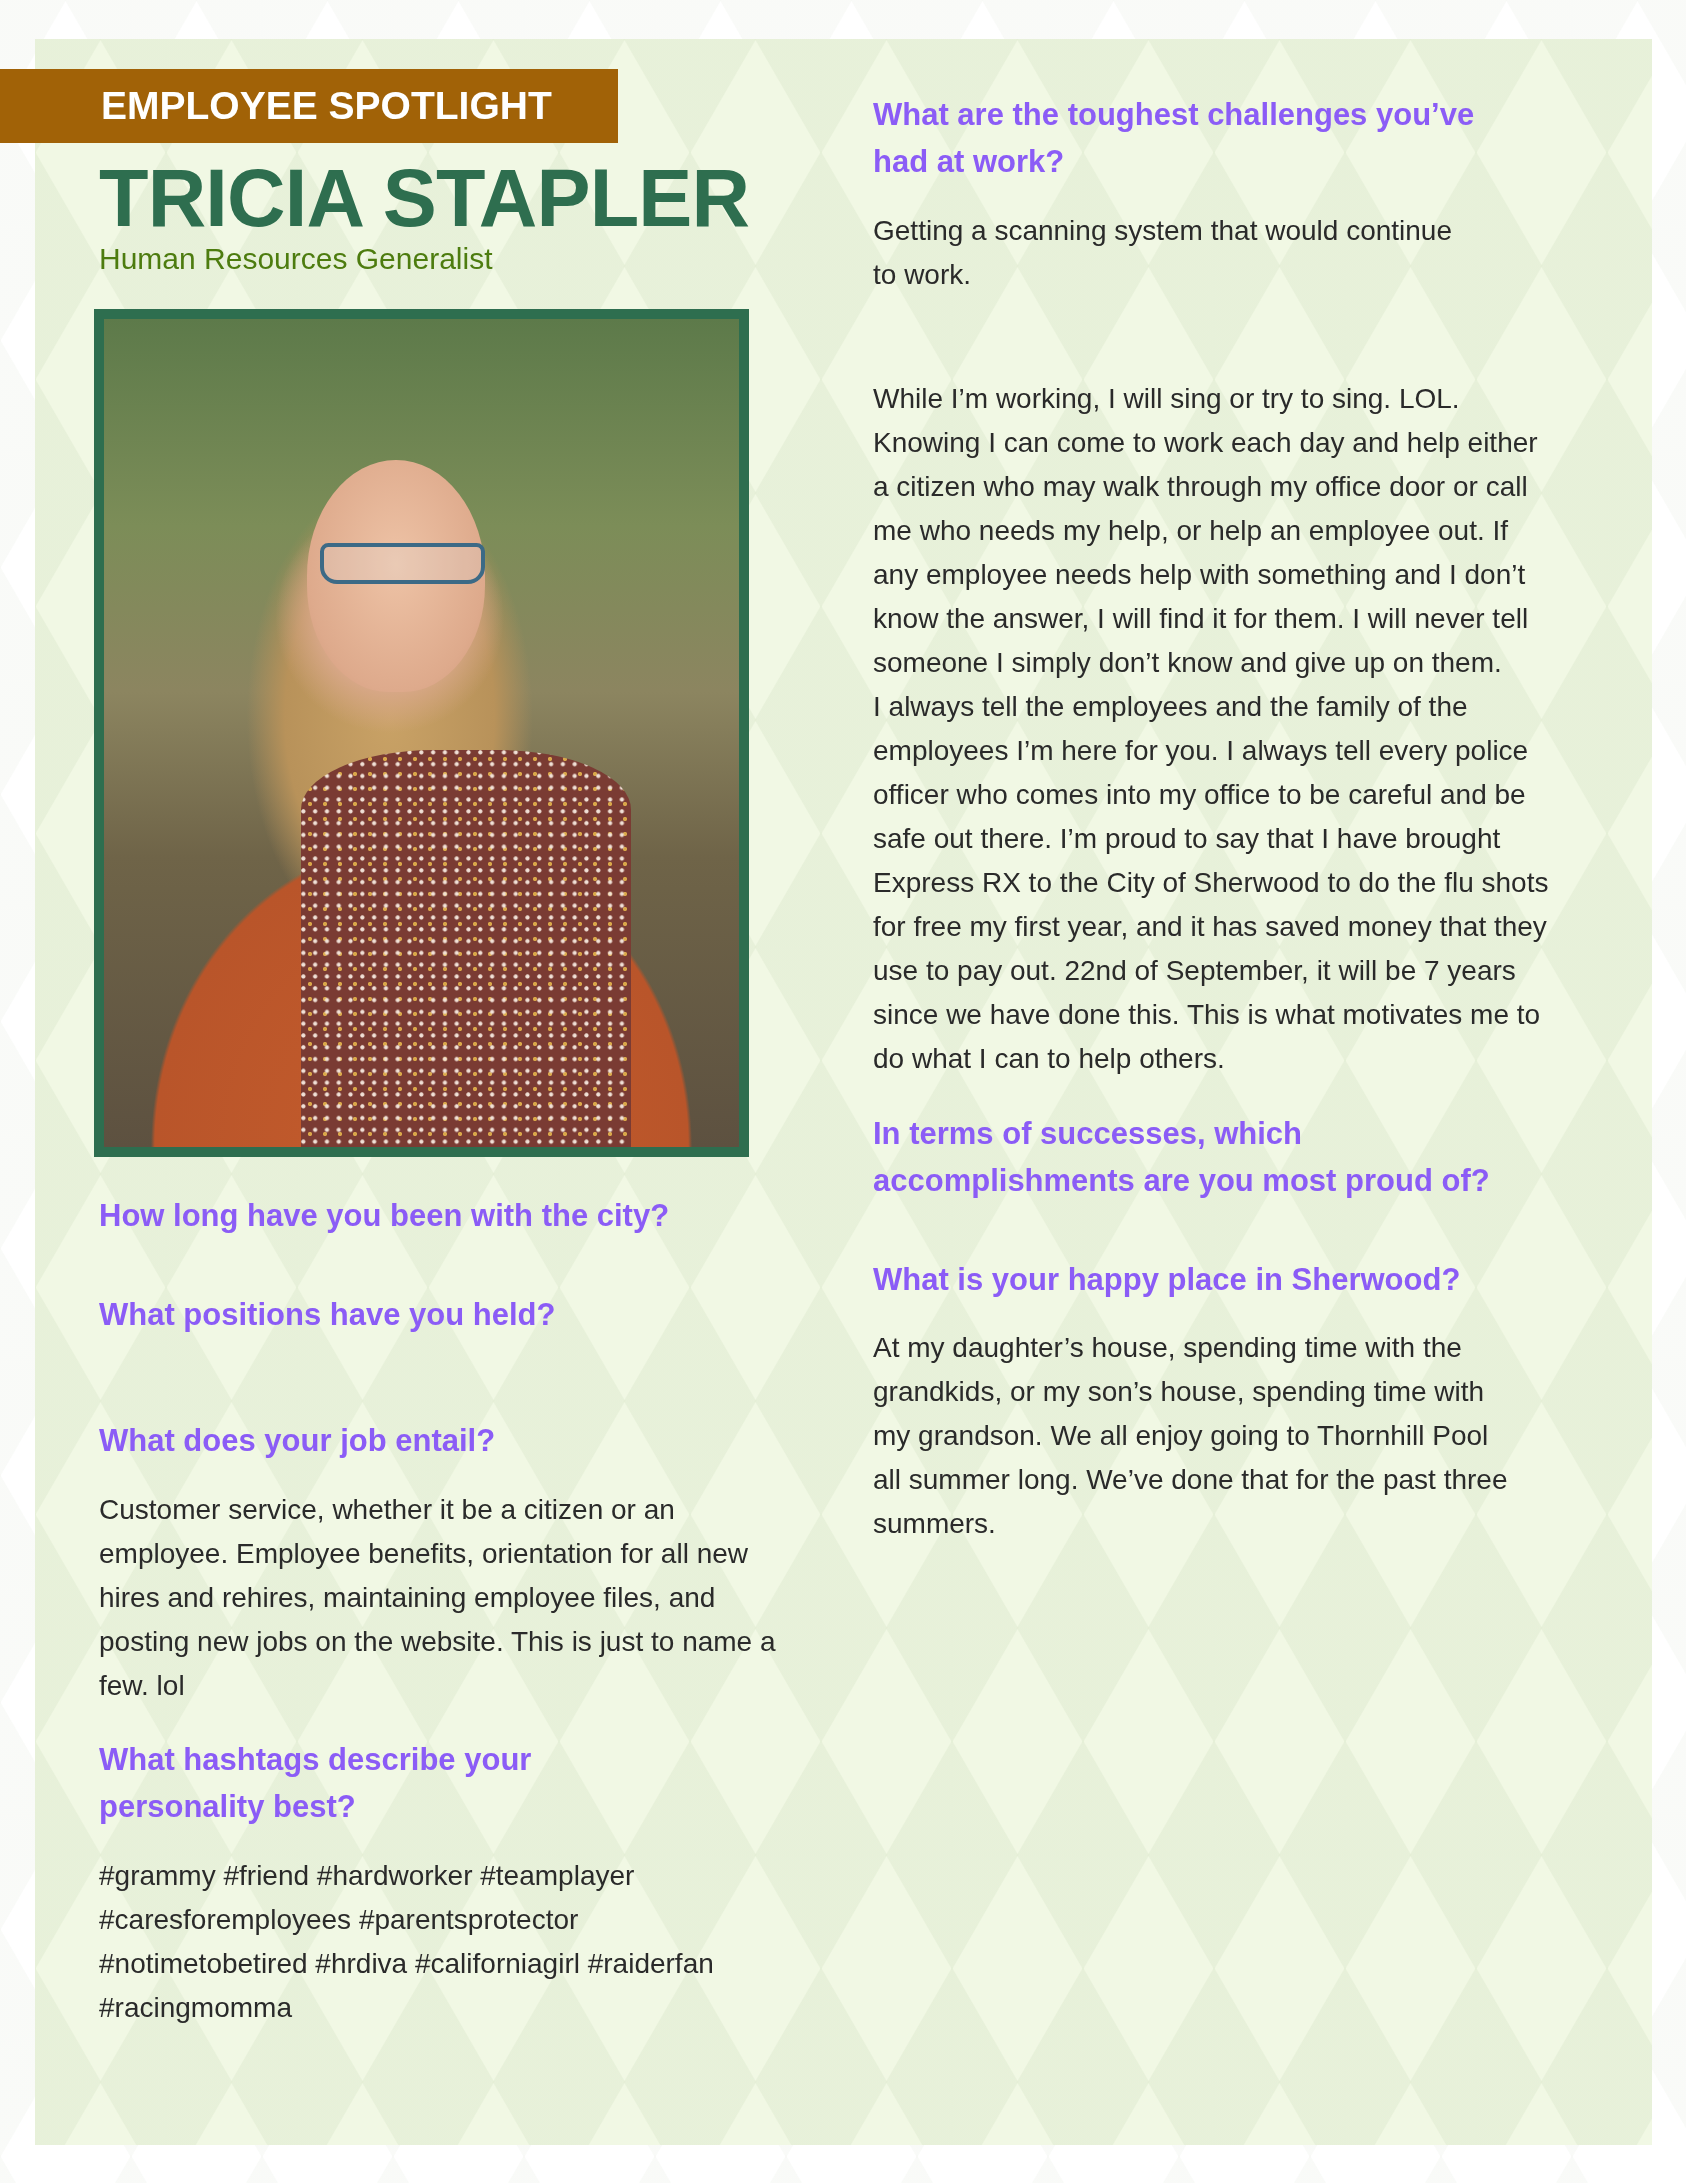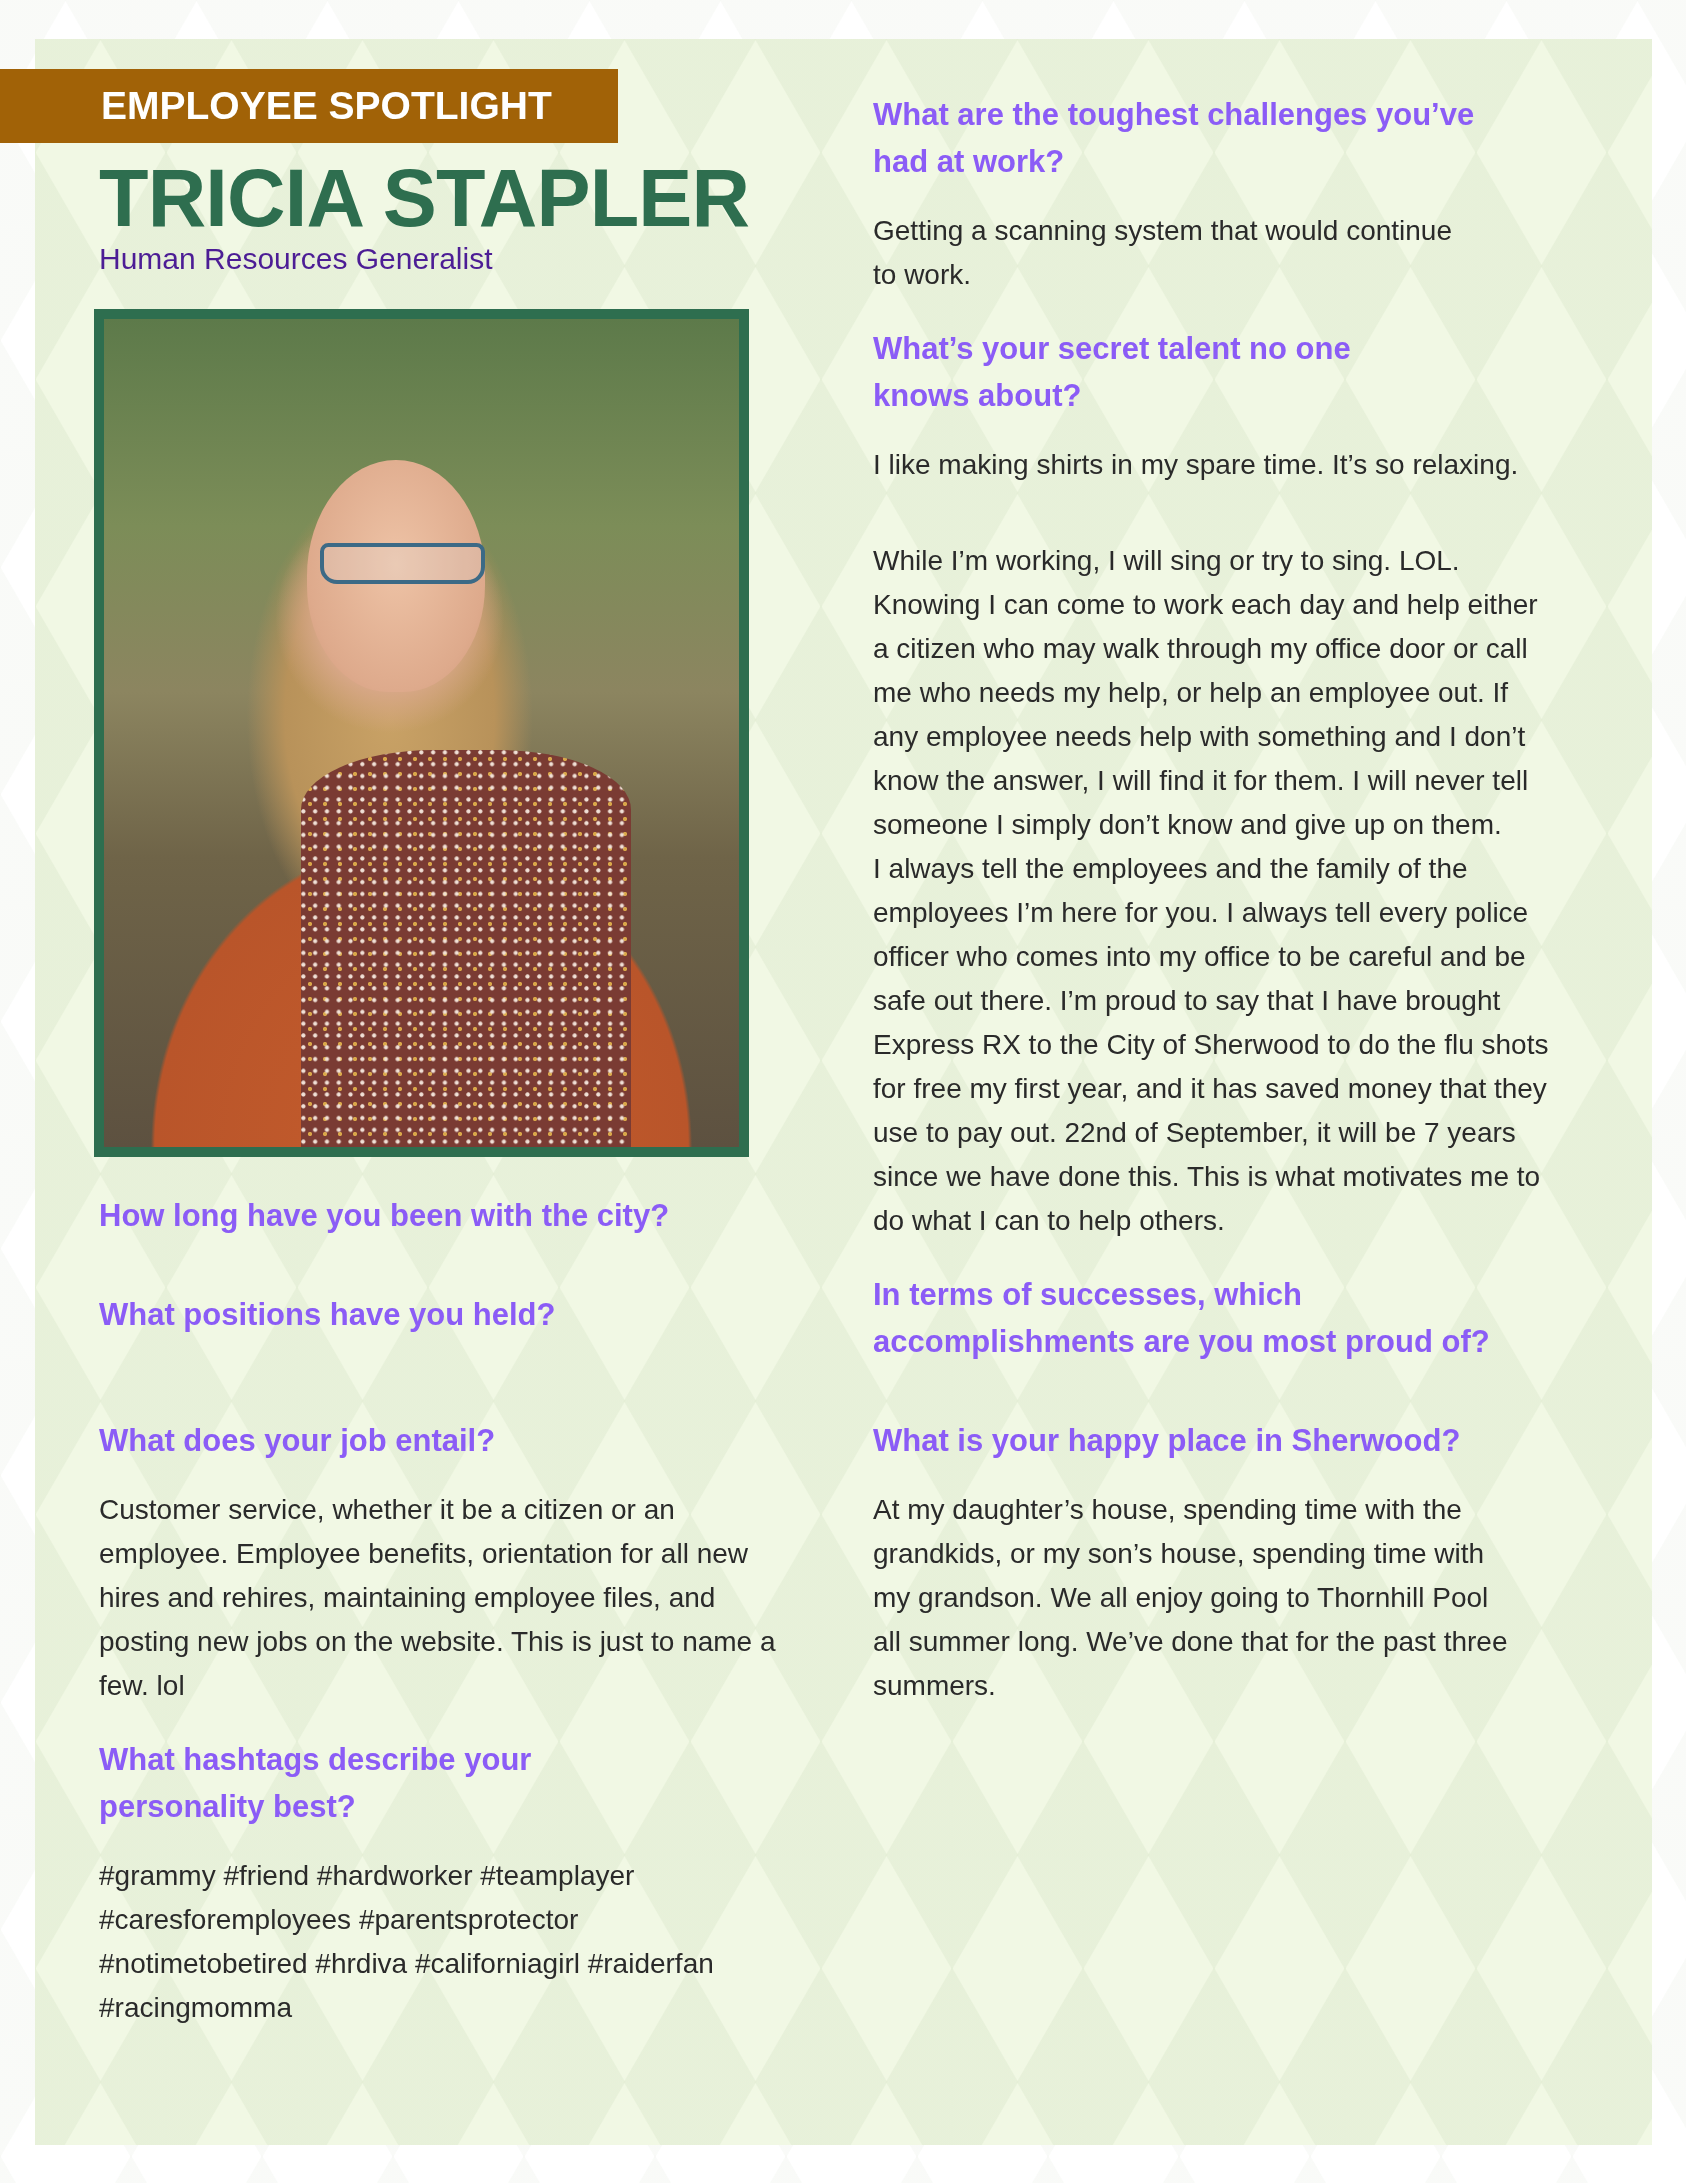--- a/index.html
+++ b/index.html
@@ -37,21 +37,21 @@
     margin-left: 101px; color: #ffffff; font-weight: bold; font-size: 39px; letter-spacing: 0px;
     font-family: "Liberation Sans", sans-serif;
   }
   .name {
     position: absolute; left: 99px; top: 156px; margin: 0;
     color: #2e6e4f; font-weight: 900; font-size: 81px; letter-spacing: -0.8px;
     font-family: "Liberation Sans", sans-serif; line-height: 1.05;
   }
   .job-title {
     position: absolute; left: 99px; top: 242px; margin: 0;
-    color: #4c1d95; font-size: 30px; font-weight: normal;
+    color: #4d7c0f; font-size: 30px; font-weight: normal;
   }
   .photo-frame {
     position: absolute; left: 94px; top: 309px; width: 655px; height: 848px;
     background-color: #2e6e4f; box-sizing: border-box; padding: 10px;
   }
   .photo {
     width: 100%; height: 100%; position: relative; overflow: hidden;
     background:
       radial-gradient(ellipse 18% 14% at 45% 36%, #e8b89a 0%, #d9a88a 60%, transparent 100%),
       radial-gradient(ellipse 30% 38% at 45% 48%, #c9a266 0%, #b8925a 55%, transparent 75%),
@@ -152,26 +152,20 @@
 
 <div class="col-right">
   <section>
     <h2 class="q" style="white-space:pre-line">What are the toughest challenges you’ve
 had at work?</h2>
     <div class="gap-q-a"></div>
     <p class="a">Getting a scanning system that would continue
 to work.</p>
   </section>
   <div class="gap-sec"></div>
-  <section>
-    <h2 class="q" style="white-space:pre-line">What’s your secret talent no one
-knows about?</h2>
-    <div class="gap-q-a"></div>
-    <p class="a">I like making shirts in my spare time.  It’s so relaxing.</p>
-  </section>
   <div class="gap-sec"></div>
   <section>
     <div class="gap-q-a"></div>
     <p class="a">While I’m working, I will sing or try to sing.  LOL.
 Knowing I can come to work each day and help either
 a citizen who may walk through my office door or call
 me who needs my help, or help an employee out.  If
 any employee needs help with something and I don’t
 know the answer, I will find it for them.  I will never tell
 someone I simply don’t know and give up on them.

